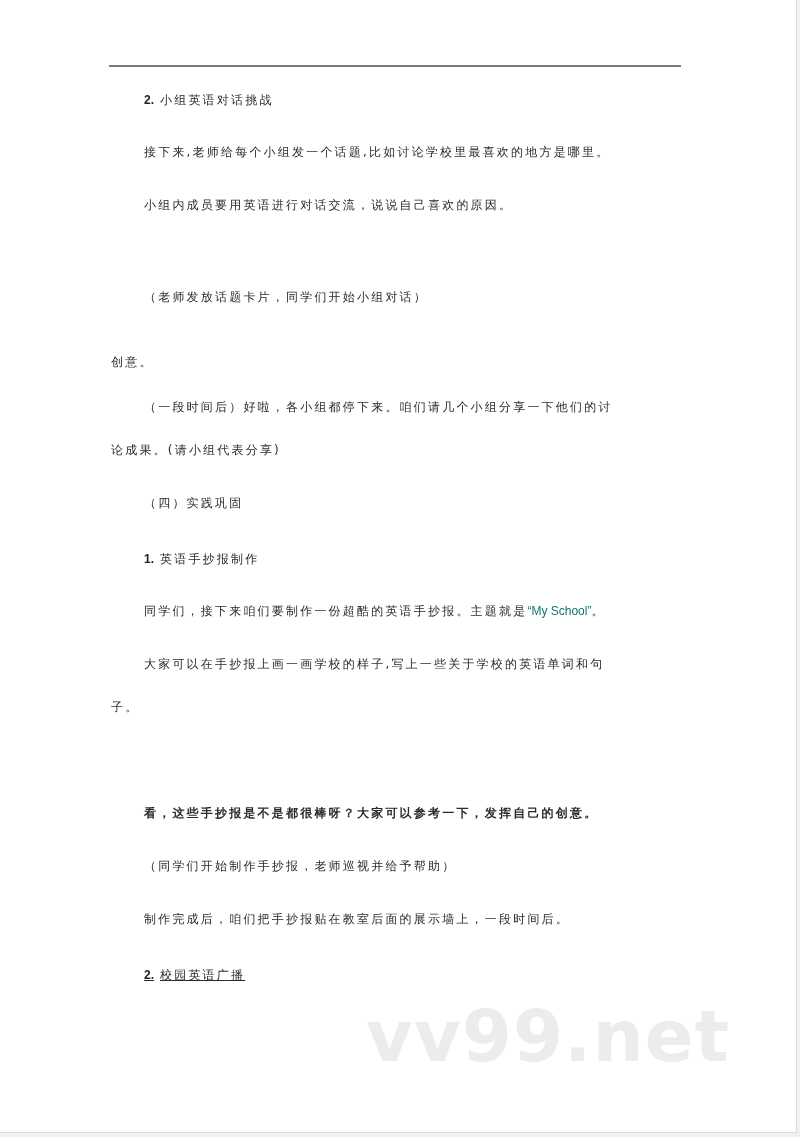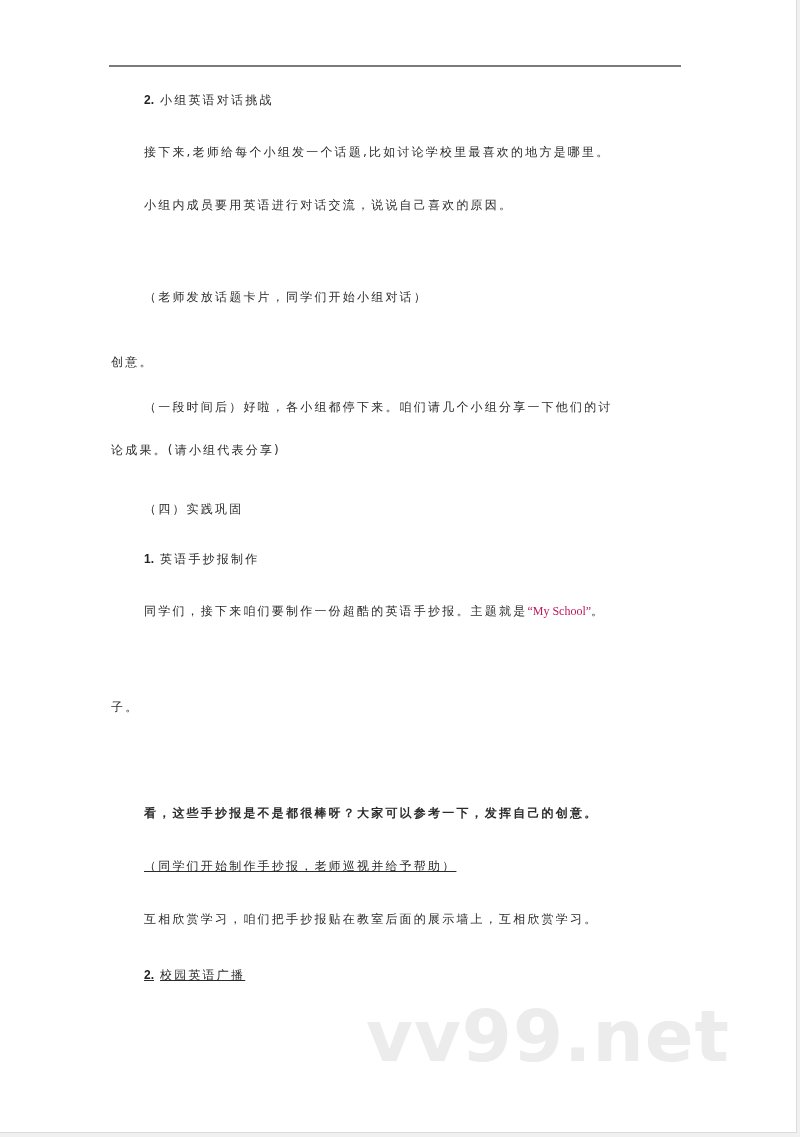--- a/index.html
+++ b/index.html
@@ -43,23 +43,23 @@
   .line.indent { left: 144px; }
   .line.cont { left: 111px; }
   .line.heading .num {
     font-family: "Liberation Sans", sans-serif;
     font-weight: bold;
     letter-spacing: 0;
     margin-right: 6px;
     color: #222;
   }
   .latin {
-    font-family: Liberation Serif, serif;
+    font-family: Liberation Sans, sans-serif;
     letter-spacing: 0;
-    color: #be185d;
+    color: #0f766e;
   }
   .watermark {
     position: absolute;
     left: 366px;
     top: 996px;
     font-family: "DejaVu Sans", sans-serif;
     font-weight: bold;
     font-size: 72px;
     color: #ececec;
     letter-spacing: 1px;
@@ -75,33 +75,34 @@
   <div class="line indent heading" style="top:90px;">
     <span class="num">2.</span><span>小组英语对话挑战</span>
   </div>
 
   <div class="line indent" style="top:142px;">接下来,老师给每个小组发一个话题,比如讨论学校里最喜欢的地方是哪里。</div>
   <div class="line indent" style="top:195px;">小组内成员要用英语进行对话交流，说说自己喜欢的原因。</div>
   <div class="line indent" style="top:248px;margin-top:39px;">（老师发放话题卡片，同学们开始小组对话）</div>
   <div class="line cont" style="top:344px;margin-top:8px;">创意。</div>
   <div class="line indent" style="top:398px;font-family:Liberation Mono, monospace;">（一段时间后）好啦，各小组都停下来。咱们请几个小组分享一下他们的讨</div>
   <div class="line cont" style="top:440px;">论成果。(请小组代表分享)</div>
-  <div class="line indent" style="top:493px;margin-top:6px;">（四）实践巩固</div>
+  <div class="line indent" style="top:493px;">（四）实践巩固</div>
 
   <div class="line indent heading" style="top:549px;">
     <span class="num">1.</span><span>英语手抄报制作</span>
   </div>
 
   <div class="line indent" style="top:601px;">
     <span>同学们，接下来咱们要制作一份超酷的英语手抄报。主题就是</span><span class="latin">“My School”</span><span>。</span>
   </div>
 
+  <div class="line indent" style="top:654px;">大家可以在手抄报上画一画学校的样子,写上一些关于学校的英语单词和句</div>
   <div class="line cont" style="top:697px;">子。</div>
   <div class="line indent" style="top:803px;font-weight:bold;">看，这些手抄报是不是都很棒呀？大家可以参考一下，发挥自己的创意。</div>
-  <div class="line indent" style="top:856px;text-decoration:underline;">（同学们开始制作手抄报，老师巡视并给予帮助）</div>
-  <div class="line indent" style="top:909px;">互相欣赏学习，咱们把手抄报贴在教室后面的展示墙上，互相欣赏学习。</div>
+  <div class="line indent" style="top:856px;">（同学们开始制作手抄报，老师巡视并给予帮助）</div>
+  <div class="line indent" style="top:909px;">制作完成后，咱们把手抄报贴在教室后面的展示墙上，一段时间后。</div>
 
   <div class="line indent heading" style="top:965px;text-decoration:underline;">
     <span class="num">2.</span><span>校园英语广播</span>
   </div>
 
   <div class="watermark">vv99.net</div>
 </div>
 
 </body></html>

